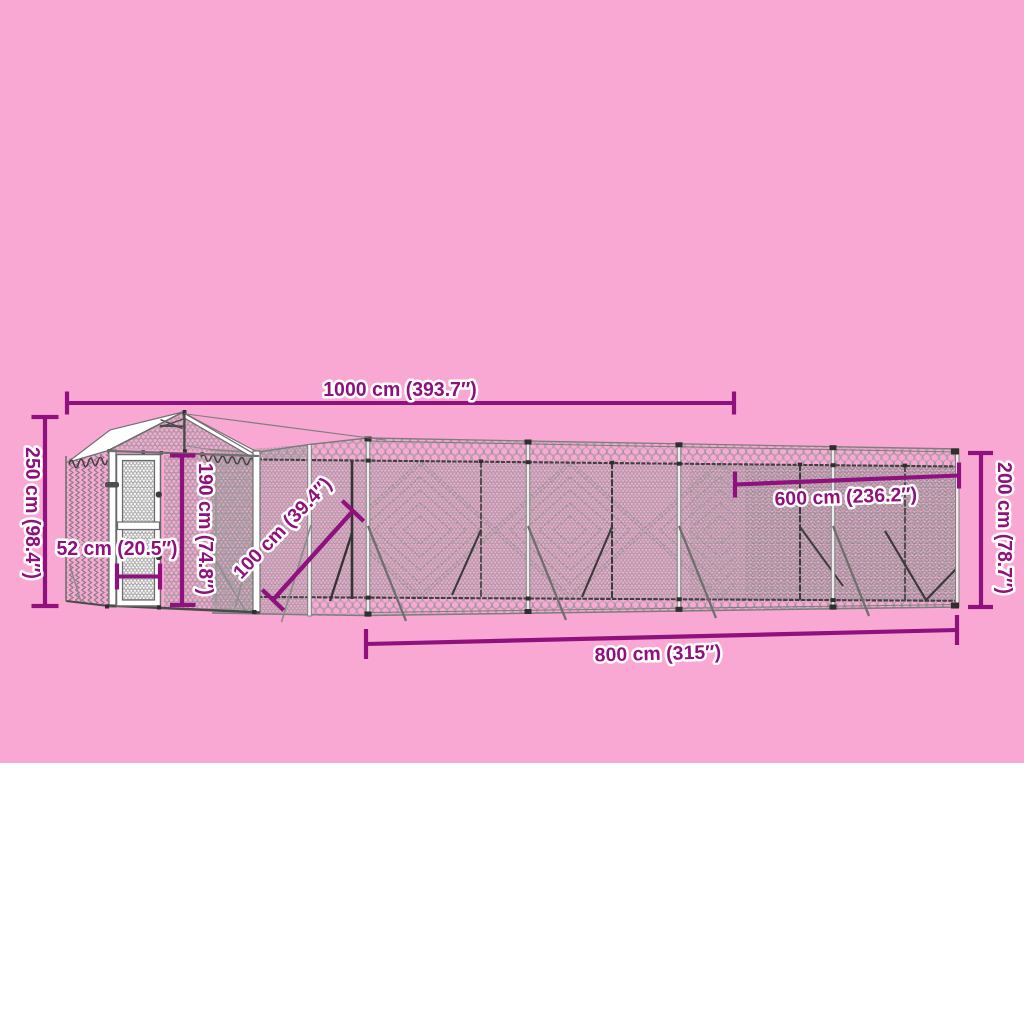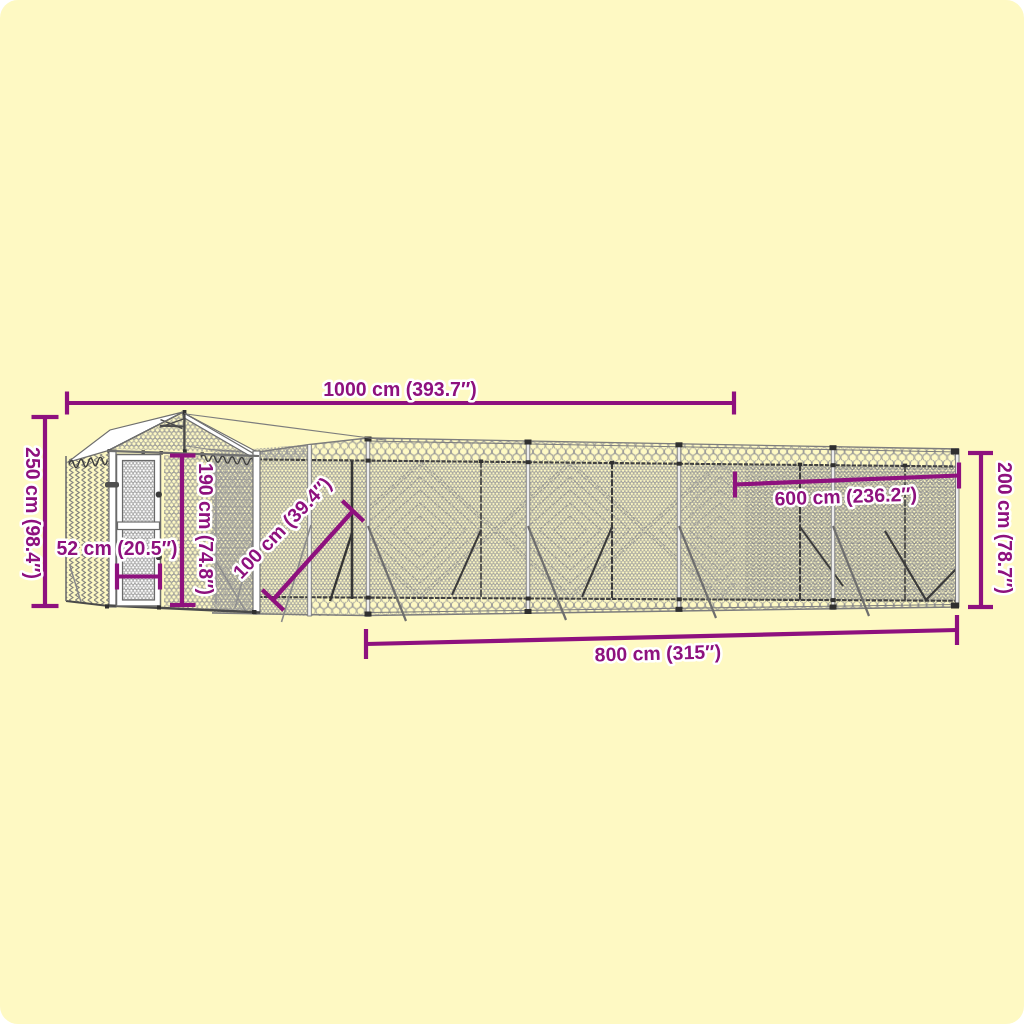--- a/index.html
+++ b/index.html
@@ -1,16 +1,16 @@
 <!DOCTYPE html>
 <html><head>
 <meta charset="utf-8">
 <style>
   html,body{margin:0;padding:0;background:#ffffff;}
-  #stage{width:1024px;height:1024px;position:relative;background:#fef9c3;overflow:hidden;border-radius:18px;}
+  #stage{width:1024px;height:763px;position:relative;background:#f9a8d4;overflow:hidden;}
   svg{display:block;}
   text{font-family:"Liberation Sans", sans-serif;font-weight:bold;fill:#8e117e;
        paint-order:stroke fill;stroke:#ffffff;stroke-width:5px;stroke-linejoin:round;}
 </style>
 </head>
 <body>
 <div id="stage">
 <svg width="1024" height="1024" viewBox="0 0 1024 1024" xmlns="http://www.w3.org/2000/svg">
 <defs>
   <pattern id="hexBand" width="8.2" height="11.8" patternUnits="userSpaceOnUse">

